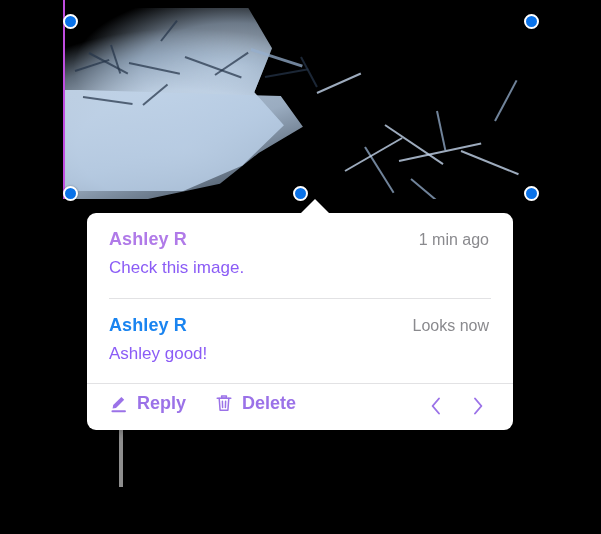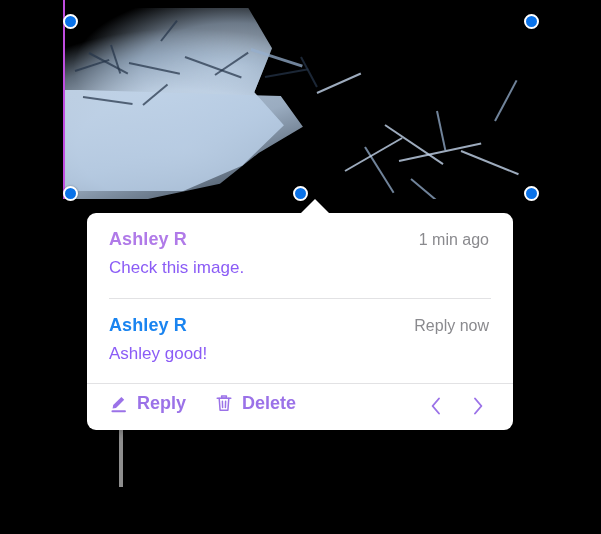--- a/index.html
+++ b/index.html
@@ -254,21 +254,21 @@
       <span class="timestamp">1 min ago</span>
     </div>
     <div class="comment-body">Check this image.</div>
   </div>
 
   <div class="divider"></div>
 
   <div class="comment reply">
     <div class="comment-head">
       <span class="author a2">Ashley R</span>
-      <span class="timestamp">Reply now</span>
+      <span class="timestamp">Looks now</span>
     </div>
     <div class="comment-body">Ashley good!</div>
   </div>
 
   <div class="divider full"></div>
 
   <div class="actions">
 
     <div class="action-btn">
       <span>

